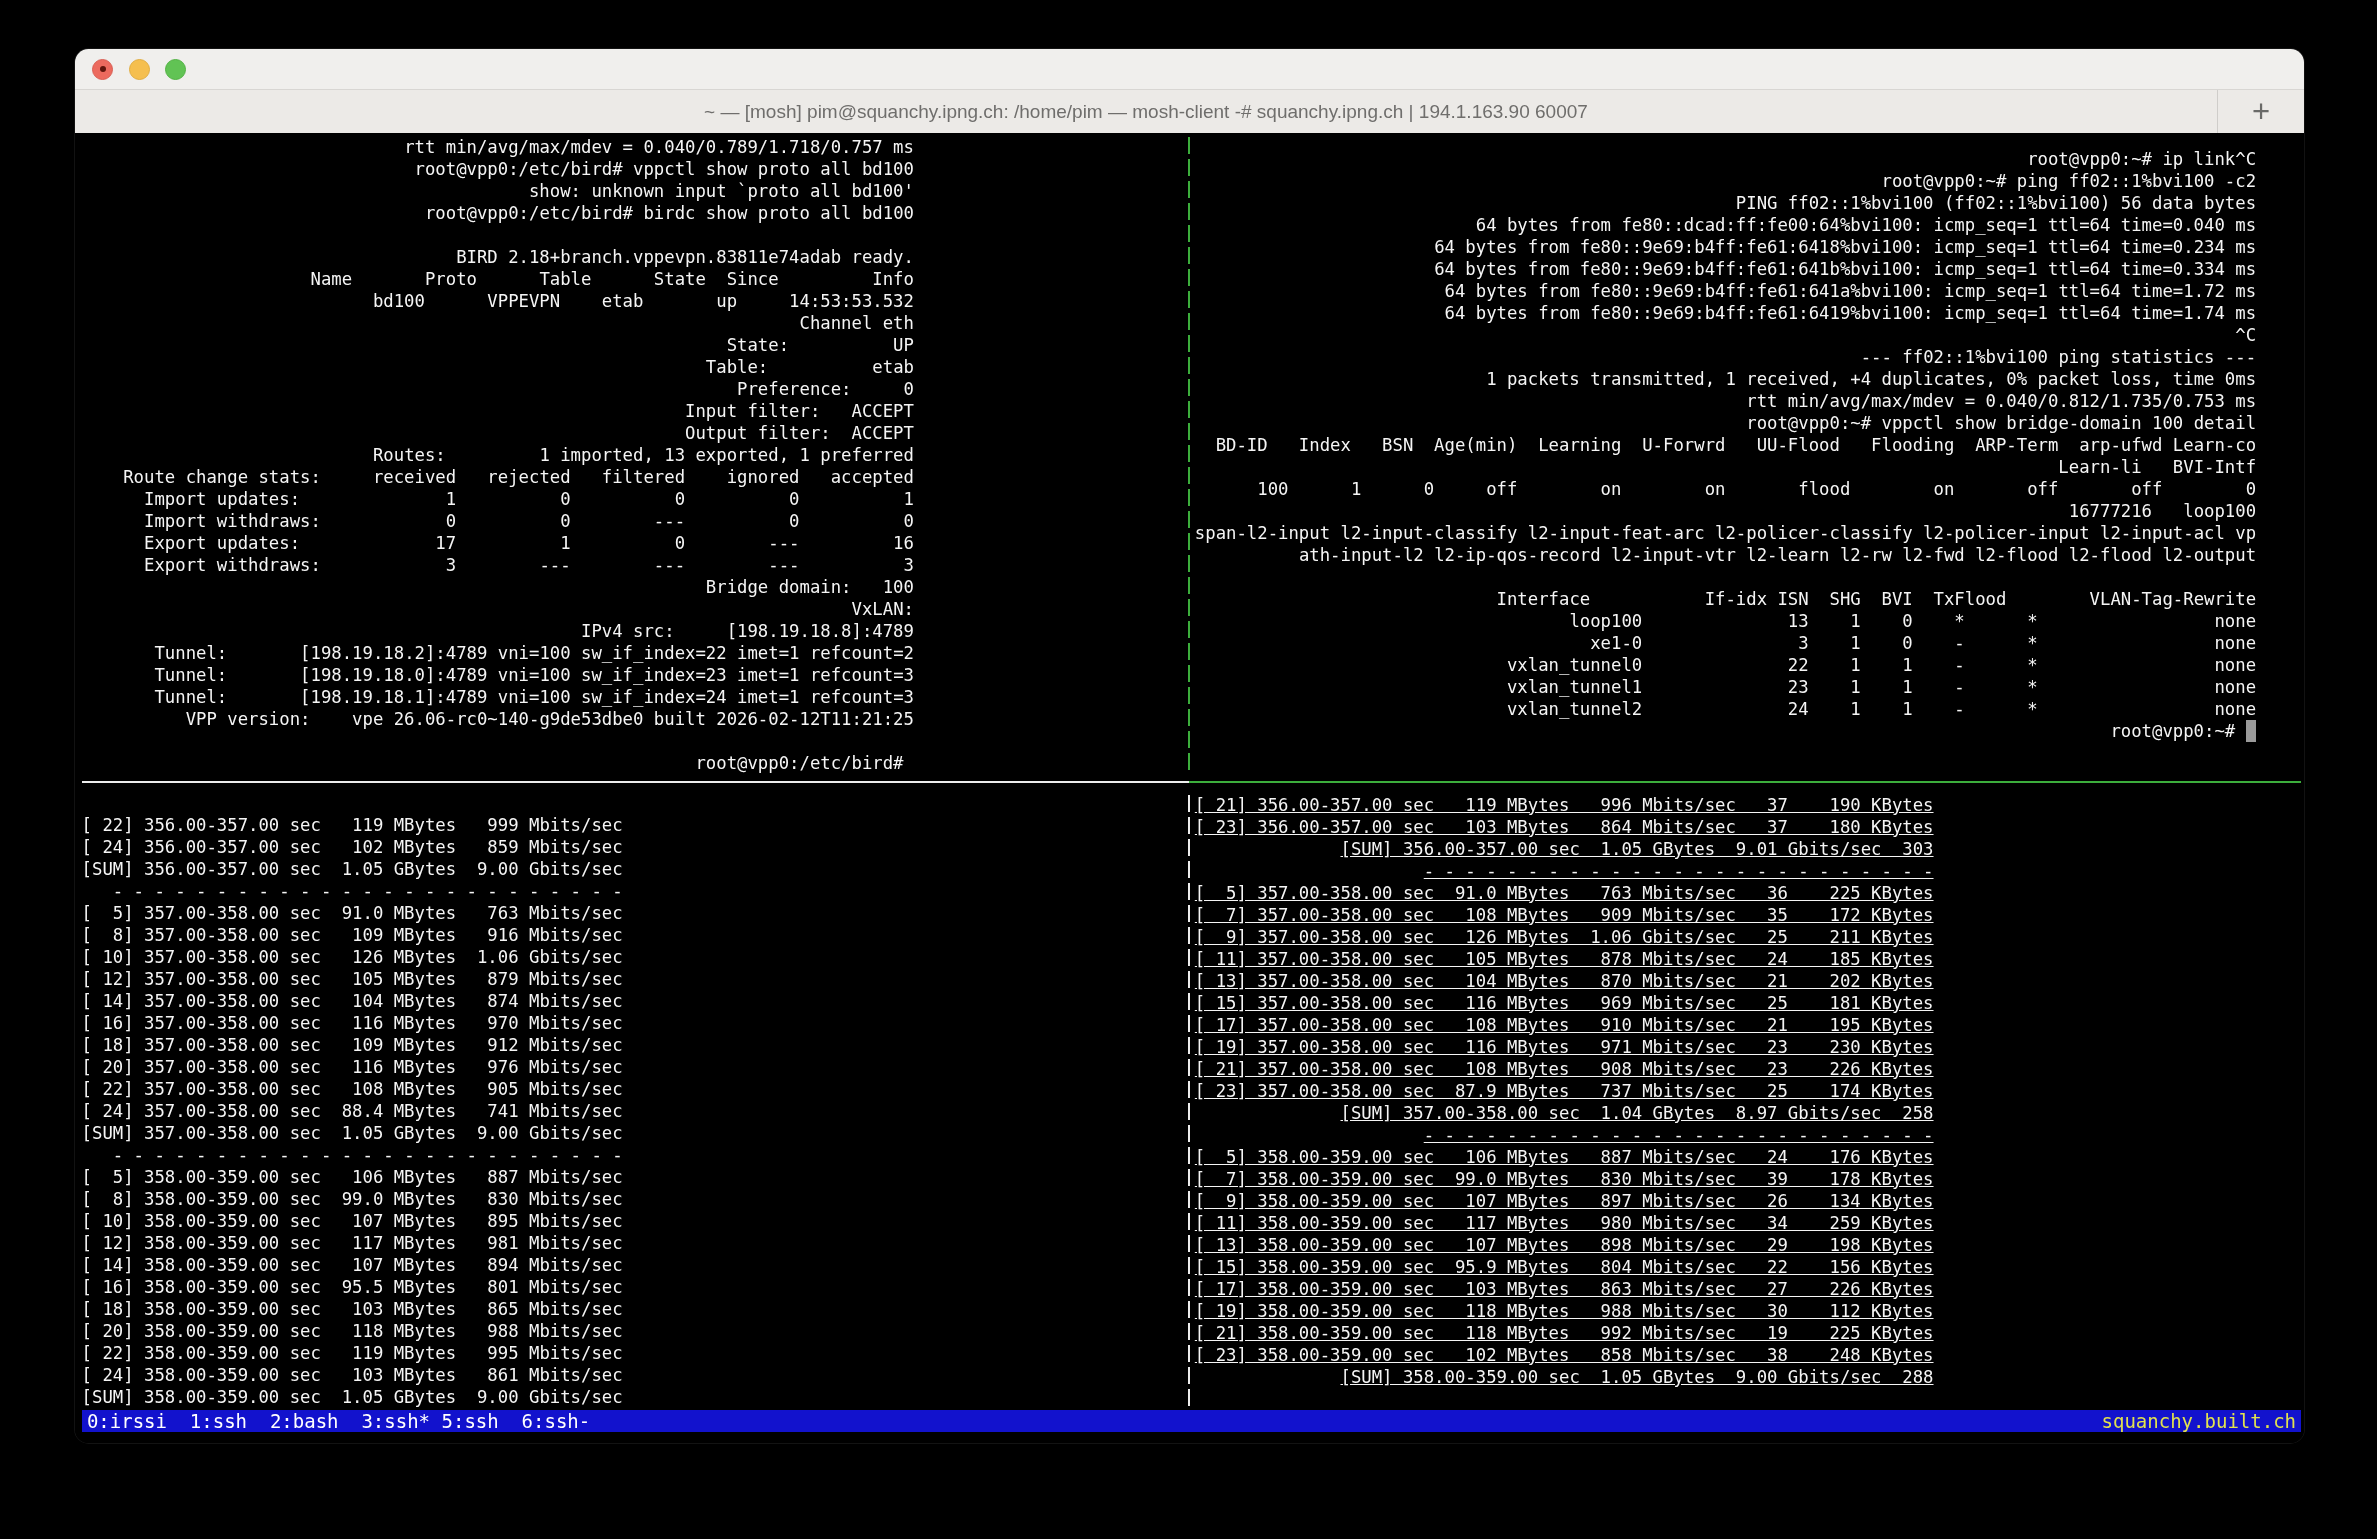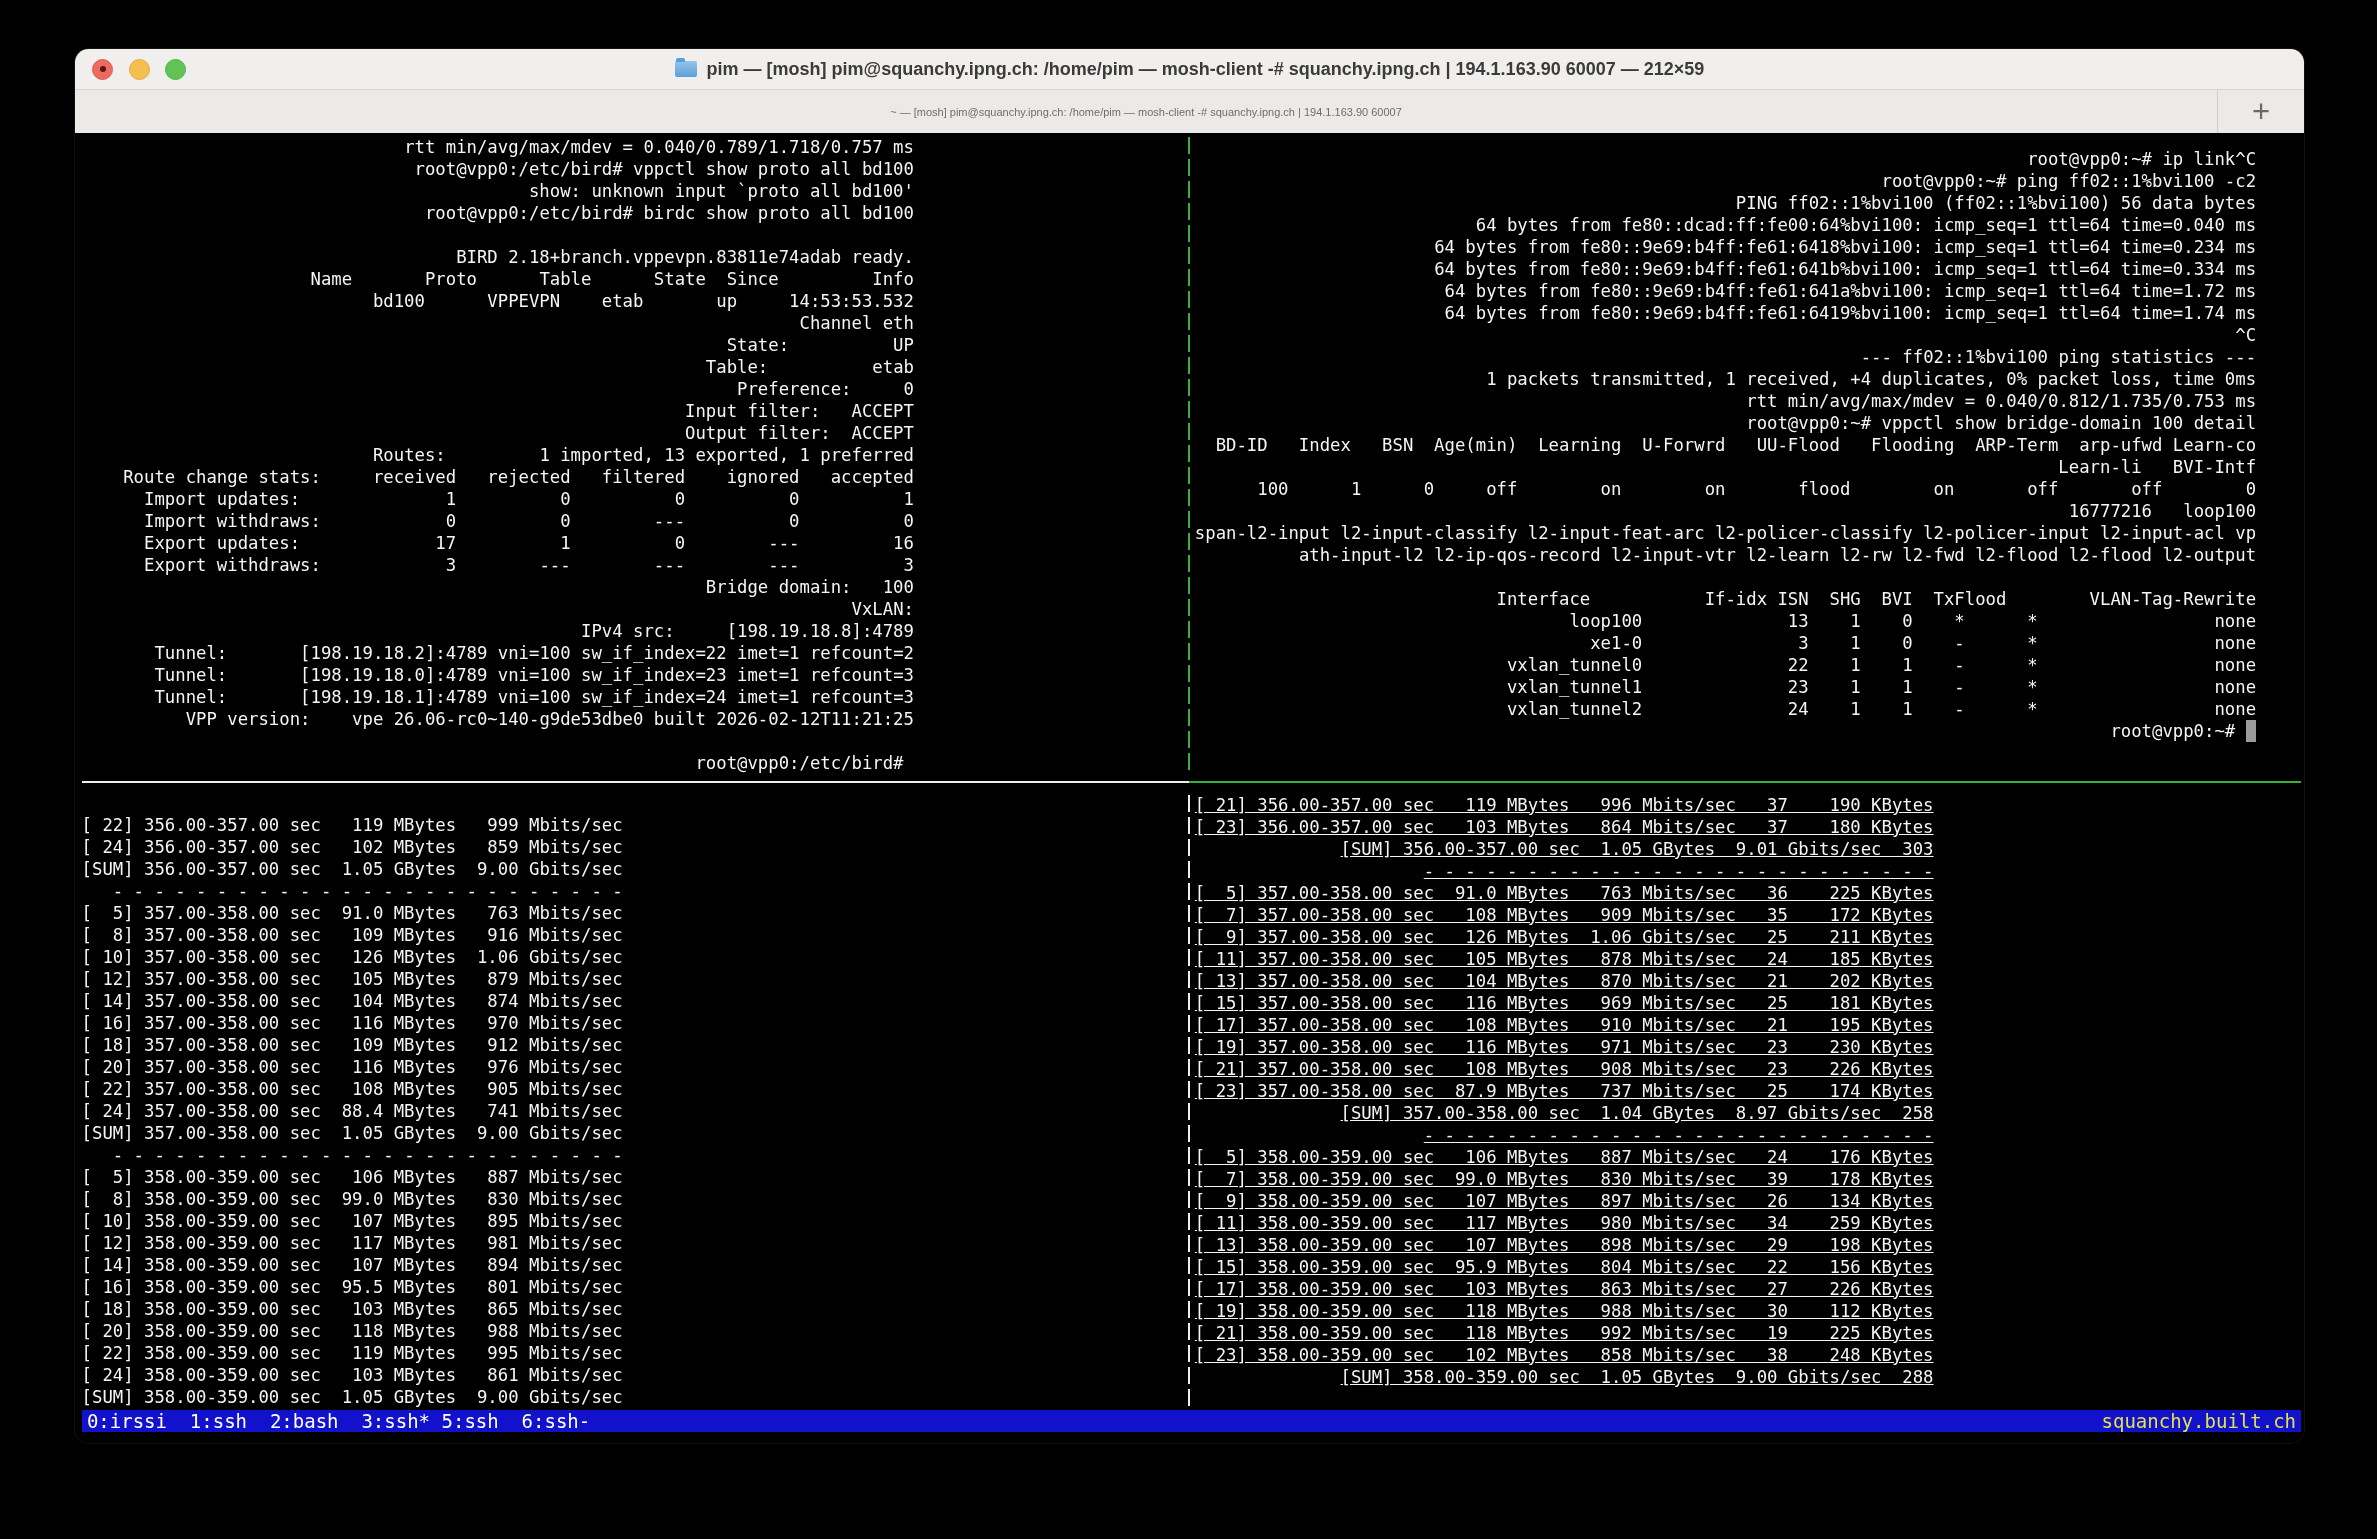--- a/index.html
+++ b/index.html
@@ -31,21 +31,21 @@
   .light.yellow { background:#f5bf4f; border:0.7px solid #e0ad42; }
   .light.green { background:#61c354; border:0.7px solid #52b244; }
   .wtitle { display:flex; align-items:center; gap:9.3px; color:#3b3b3b; font-size:18px; font-weight:700; }
   .folder-icon { width:22.6px; height:16px; background:linear-gradient(#93c6ee,#5d9fd4); border-radius:2px; position:relative; flex:0 0 auto; }
   .folder-icon::before { content:""; position:absolute; top:-3.3px; left:1.3px; width:8.6px; height:4px; background:#5d9fd4; border-radius:2px 2px 0 0; }
   .tabbar {
     height:43px; background:var(--tabbar-bg,#eceae7);
     border-top:1.3px solid #d8d6d3;
     display:flex; align-items:stretch;
   }
-  .tab { flex:1; display:flex; align-items:center; justify-content:center; color:#6f6e6c; font-size:11px; }
+  .tab { flex:1; display:flex; align-items:center; justify-content:center; color:#6f6e6c; font-size:19px; }
   .newtab { width:86px; border-left:1.3px solid #cfcdca; display:flex; align-items:center; justify-content:center; color:#6a6a68; font-size:31px; font-weight:300; }
   
   .terminal {
     position:absolute; left:0; right:0; top:84px; bottom:0;
     background:var(--terminal-bg,#000);
     color:var(--terminal-fg,#f5f5f5);
     font-family:"DejaVu Sans Mono", monospace;
     font-size:17.3px; line-height:22px;
   }
   .term-inner { position:absolute; left:6.6px; top:2.7px; right:2.7px; bottom:2.7px; }
@@ -82,24 +82,20 @@
 </head>
 <body>
 
 <div class="window">
 
   <div class="titlebar">
     <div class="traffic">
       <div class="light red"></div>
       <div class="light yellow"></div>
       <div class="light green"></div>
-    </div>
-    <div class="wtitle">
-      <span class="folder-icon"></span>
-      <span>pim — [mosh] pim@squanchy.ipng.ch: /home/pim — mosh-client -# squanchy.ipng.ch | 194.1.163.90 60007 — 212×59</span>
     </div>
   </div>
 
   <div class="tabbar">
     <div class="tab">
       <span>~ — [mosh] pim@squanchy.ipng.ch: /home/pim — mosh-client -# squanchy.ipng.ch | 194.1.163.90 60007</span>
     </div>
     <div class="newtab">
       <span>+</span>
     </div>

